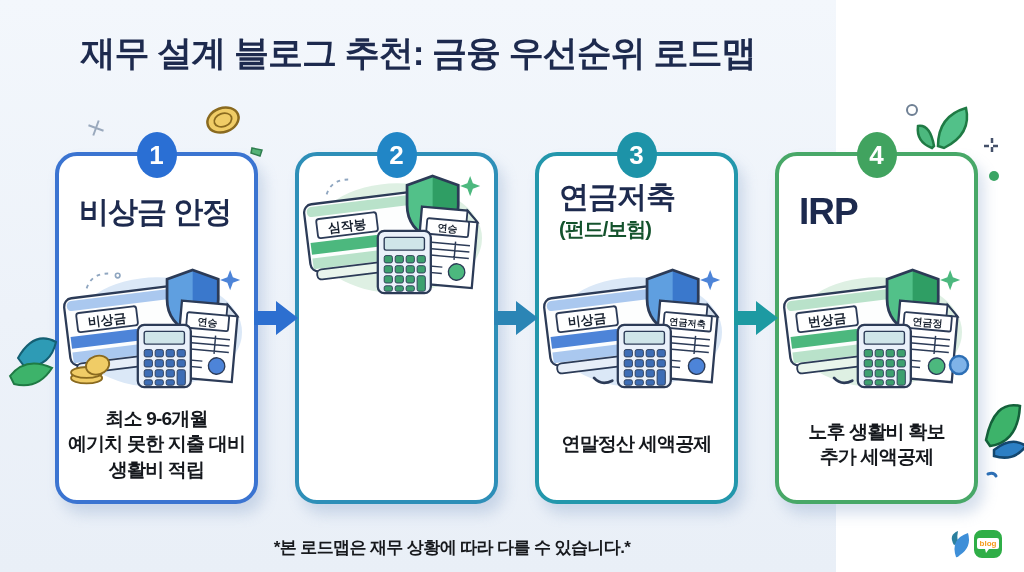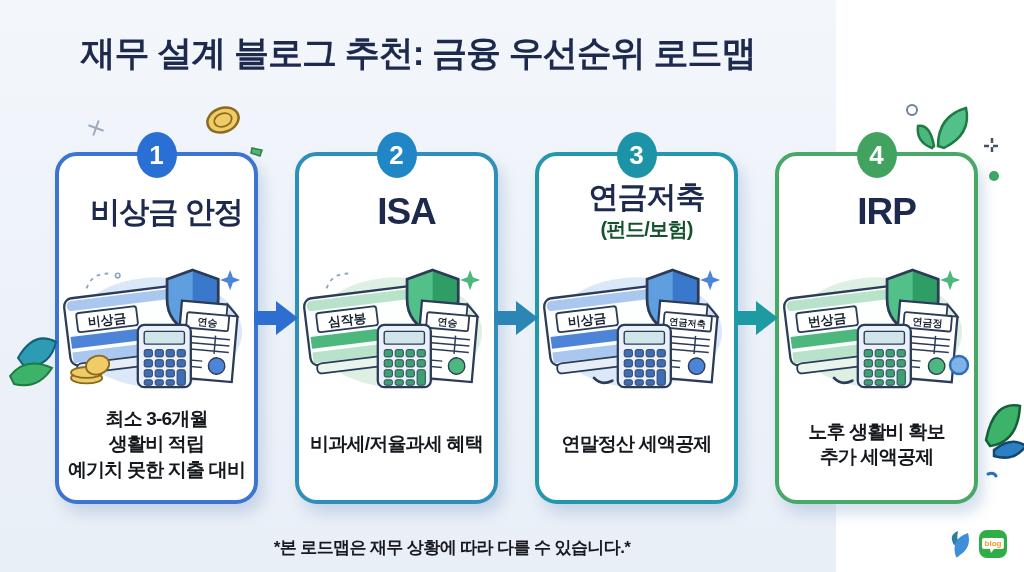--- a/index.html
+++ b/index.html
@@ -27,21 +27,21 @@
   .badge { position:absolute; top:-24px; left:50%; transform:translateX(-50%);
     width:40px; height:46px; border-radius:50%;
     display:flex; align-items:center; justify-content:center;
     color:#fff; font-size:26px; font-weight:800; }
   .badge1 { background:#2a6fd4; }
   .badge2 { background:#2186c6; }
   .badge3 { background:#1d93a8; }
   .badge4 { background:#41a35f; }
 
   .card-head { margin-top:18px; height:76px; display:flex; flex-direction:column;
-    align-items:center; justify-content:center;margin-left:20px; }
+    justify-content:center;margin-left:20px; }
   .card-title { font-size:30px; font-weight:800; letter-spacing:-1px; color:#1d2a4e; line-height:1.05; }
   .title-latin { font-size:37px; }
   .card-subtitle { font-size:20px; font-weight:800; letter-spacing:-1px; color:#14532d; margin-top:3px; }
 
   .ill { display:block; margin:0 auto; width:192px; height:148px; }
 
   .card-desc { flex:1; display:flex; flex-direction:column; align-items:center;
     justify-content:center; padding-bottom:10px; }
   .desc-line { font-size:19px; font-weight:700; color:#15181d; letter-spacing:-0.8px; line-height:1.34; }
 
@@ -71,21 +71,21 @@
 
   
   .arrow { position:absolute; top:298px; width:44px; height:40px; }
   .arrow1 { left:254px; } .arrow2 { left:494px; } .arrow3 { left:734px; }
   .arrow1 path { fill:#2d6fd0; } .arrow2 path { fill:#2b85b5; } .arrow3 path { fill:#1d9aa2; }
 
   
   .disclaimer { position:absolute; top:536px; left:0; width:100%;
     text-align:center; transform:translateX(34px);
     font-size:17px; font-weight:700; color:#17191d; letter-spacing:-0.6px; }
-  .logos { position:absolute; top:528px; left:944px; display:flex; gap:5px; align-items:center; }
+  .logos { position:absolute; top:528px; left:944px; display:flex; align-items:center; }
   .blog-badge-text { font-size:8px; font-weight:800; fill:#f59b1b; text-anchor:middle; }
 
   
   .deco { position:absolute; }
 </style>
 </head>
 <body>
 
 <div class="stage">
 
@@ -145,31 +145,28 @@
             <rect class="calc-btn" x="115" y="136" width="9" height="6" rx="2"></rect>
         </g>
       </g>
       <g>
         <ellipse class="coin-a" cx="28" cy="134" rx="17" ry="6"></ellipse>
         <ellipse class="coin-a" cx="28" cy="128" rx="17" ry="6"></ellipse>
         <ellipse class="coin-a" cx="40" cy="120" rx="13" ry="10" transform="rotate(-18 40 120)"></ellipse>
       </g>
     </svg>
     <div class="card-desc">
-      <div class="desc-line">최소 3-6개월</div>
+      <div class="desc-line">최소 9-6개월</div>
+      <div class="desc-line">예기치 못한 지출 대비</div>
       <div class="desc-line">생활비 적립</div>
-      <div class="desc-line">예기치 못한 지출 대비</div>
     </div>
   </div>
 
   <div class="card card2">
     <div class="badge badge2">2</div>
-    <div class="card-head">
-      <div class="card-title title-latin">ISA</div>
-    </div>
     <svg class="ill scheme-green" viewBox="0 0 210 150">
       <ellipse class="blob" cx="105" cy="84" rx="93" ry="60"></ellipse>
       <path class="dasharc" d="M28,36 Q34,18 56,20"></path>
       <path class="spark" d="M185 16 l3 8 8 3 -8 3 -3 8 -3 -8 -8 -3 8 -3 z"></path>
       <g transform="rotate(-7 70 90)">
         <rect class="panel" x="8" y="40" width="128" height="74" rx="9"></rect>
         <rect class="panel-top" x="11" y="43" width="122" height="11" rx="5"></rect>
         <rect class="stripe-a" x="11" y="82" width="122" height="13"></rect>
         <rect class="stripe-b" x="11" y="99" width="122" height="12"></rect>
         <rect class="label-box" x="20" y="57" width="66" height="21" rx="3"></rect>
@@ -206,21 +203,20 @@
             <rect class="calc-btn" x="103" y="125" width="9" height="8" rx="2"></rect>
             <rect class="calc-btn" x="115" y="125" width="9" height="8" rx="2"></rect>
             <rect class="calc-btn" x="127" y="125" width="9" height="17" rx="2"></rect>
           <rect class="calc-btn" x="91" y="136" width="9" height="6" rx="2"></rect>
             <rect class="calc-btn" x="103" y="136" width="9" height="6" rx="2"></rect>
             <rect class="calc-btn" x="115" y="136" width="9" height="6" rx="2"></rect>
         </g>
       </g>
     </svg>
     <div class="card-desc">
-      <div class="desc-line">비과세/저율과세 혜택</div>
     </div>
   </div>
 
   <div class="card card3">
     <div class="badge badge3">3</div>
     <div class="card-head">
       <div class="card-title">연금저축</div>
       <div class="card-subtitle">(펀드/보험)</div>
     </div>
     <svg class="ill scheme-blue" viewBox="0 0 210 150">

